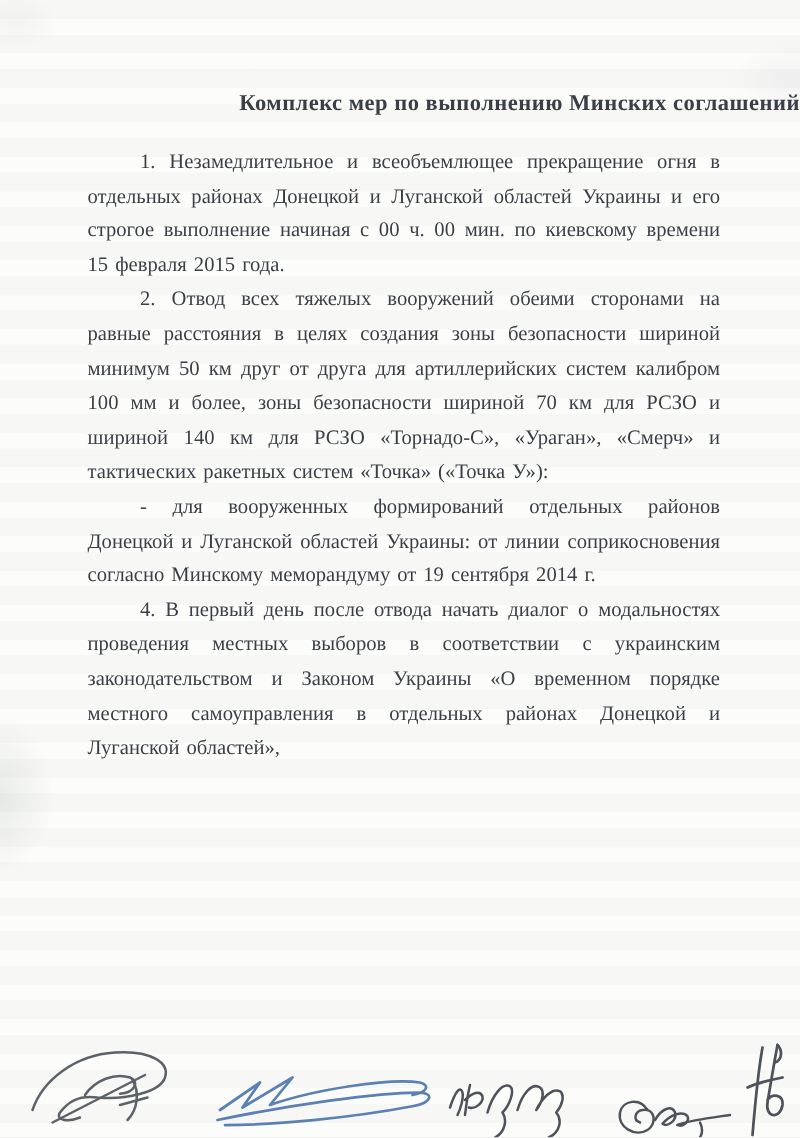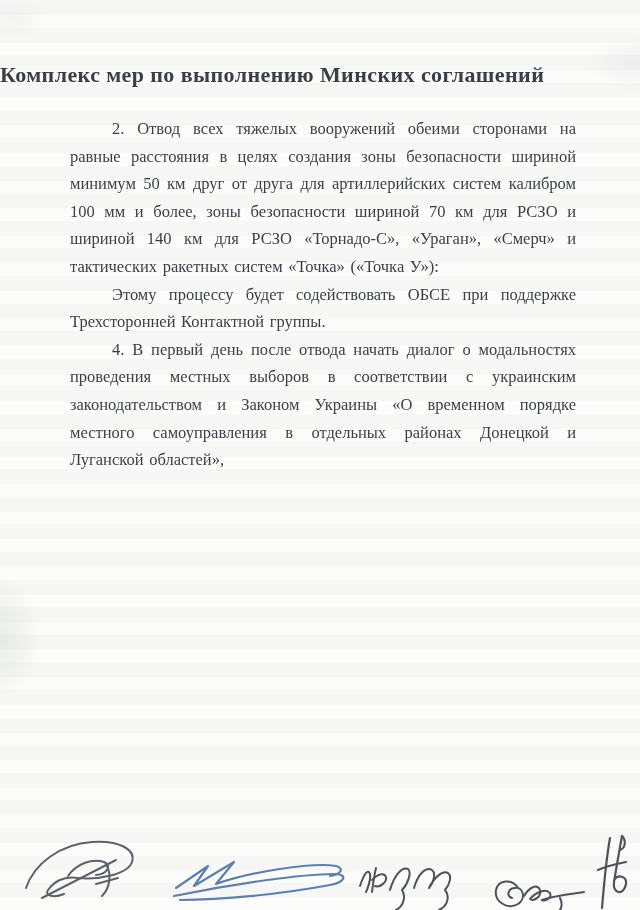--- a/index.html
+++ b/index.html
@@ -23,25 +23,25 @@
       radial-gradient(ellipse 70px 40px at 99% 7%, rgba(190,195,200,0.18), rgba(190,195,200,0) 70%),
       radial-gradient(ellipse 50px 30px at 2% 2%, rgba(190,195,200,0.15), rgba(190,195,200,0) 70%),
       repeating-linear-gradient(180deg,
         rgba(148,154,160,0.05) 0px, rgba(148,154,160,0.05) 15px,
         rgba(255,255,255,0) 15px, rgba(255,255,255,0) 27.6px);
     font-family: "Liberation Serif", "DejaVu Serif", serif;
     color: var(--text);
   }
   .title {
     position: absolute;
-    top: 62px;
+    top: 72px;
     left: 0;
     width: 100%;
-    text-align: left;
-    font-size: 22px;
+    text-align: right;
+    font-size: 18px;
     font-weight: bold;
     letter-spacing: 0.4px;
   }
   .body {
     position: absolute;
     top: 115px;
     left: 70px;
     width: 506px;
     font-size: 16.5px;
     line-height: 27.6px;
@@ -62,22 +62,23 @@
   .sig-5 { left: 592px; top: 834px; width: 40px;  height: 78px; }
 </style>
 </head>
 <body>
 
 <div class="page">
 
   <h1 class="title">Комплекс мер по выполнению Минских соглашений</h1>
 
   <div class="body">
+    <p class="para">1. Незамедлительное и всеобъемлющее прекращение огня в отдельных районах Донецкой и Луганской областей Украины и его строгое выполнение начиная с 00 ч. 00 мин. по киевскому времени 15 февраля 2015 года.</p>
     <p class="para">2. Отвод всех тяжелых вооружений обеими сторонами на равные расстояния в целях создания зоны безопасности шириной минимум 50 км друг от друга для артиллерийских систем калибром 100 мм и более, зоны безопасности шириной 70 км для РСЗО и шириной 140 км для РСЗО «Торнадо-С», «Ураган», «Смерч» и тактических ракетных систем «Точка» («Точка У»):</p>
-    <p class="para">Этому процессу будет содействовать ОБСЕ при поддержке Трехсторонней Контактной группы.</p>
+    <p class="para">- для вооруженных формирований отдельных районов Донецкой и Луганской областей Украины: от линии соприкосновения согласно Минскому меморандуму от 19 сентября 2014 г.</p>
     <p class="para">4. В первый день после отвода начать диалог о модальностях проведения местных выборов в соответствии с украинским законодательством и Законом Украины «О временном порядке местного самоуправления в отдельных районах Донецкой и Луганской областей»,</p>
   </div>
 
   <div class="signatures">
 
     <svg class="sig sig-1" viewBox="0 0 150 68">
       <g stroke-width="2" stroke="#5d626a">
         <path d="M 6,50 C 14,26 40,6 72,4 C 100,2 116,12 112,24 C 108,36 80,42 58,40 C 42,38 34,44 28,52 C 24,58 34,60 44,56"></path>
         <path d="M 48,38 C 56,26 72,20 84,24 C 92,27 88,36 76,37"></path>
         <path d="M 22,60 L 96,22"></path>

